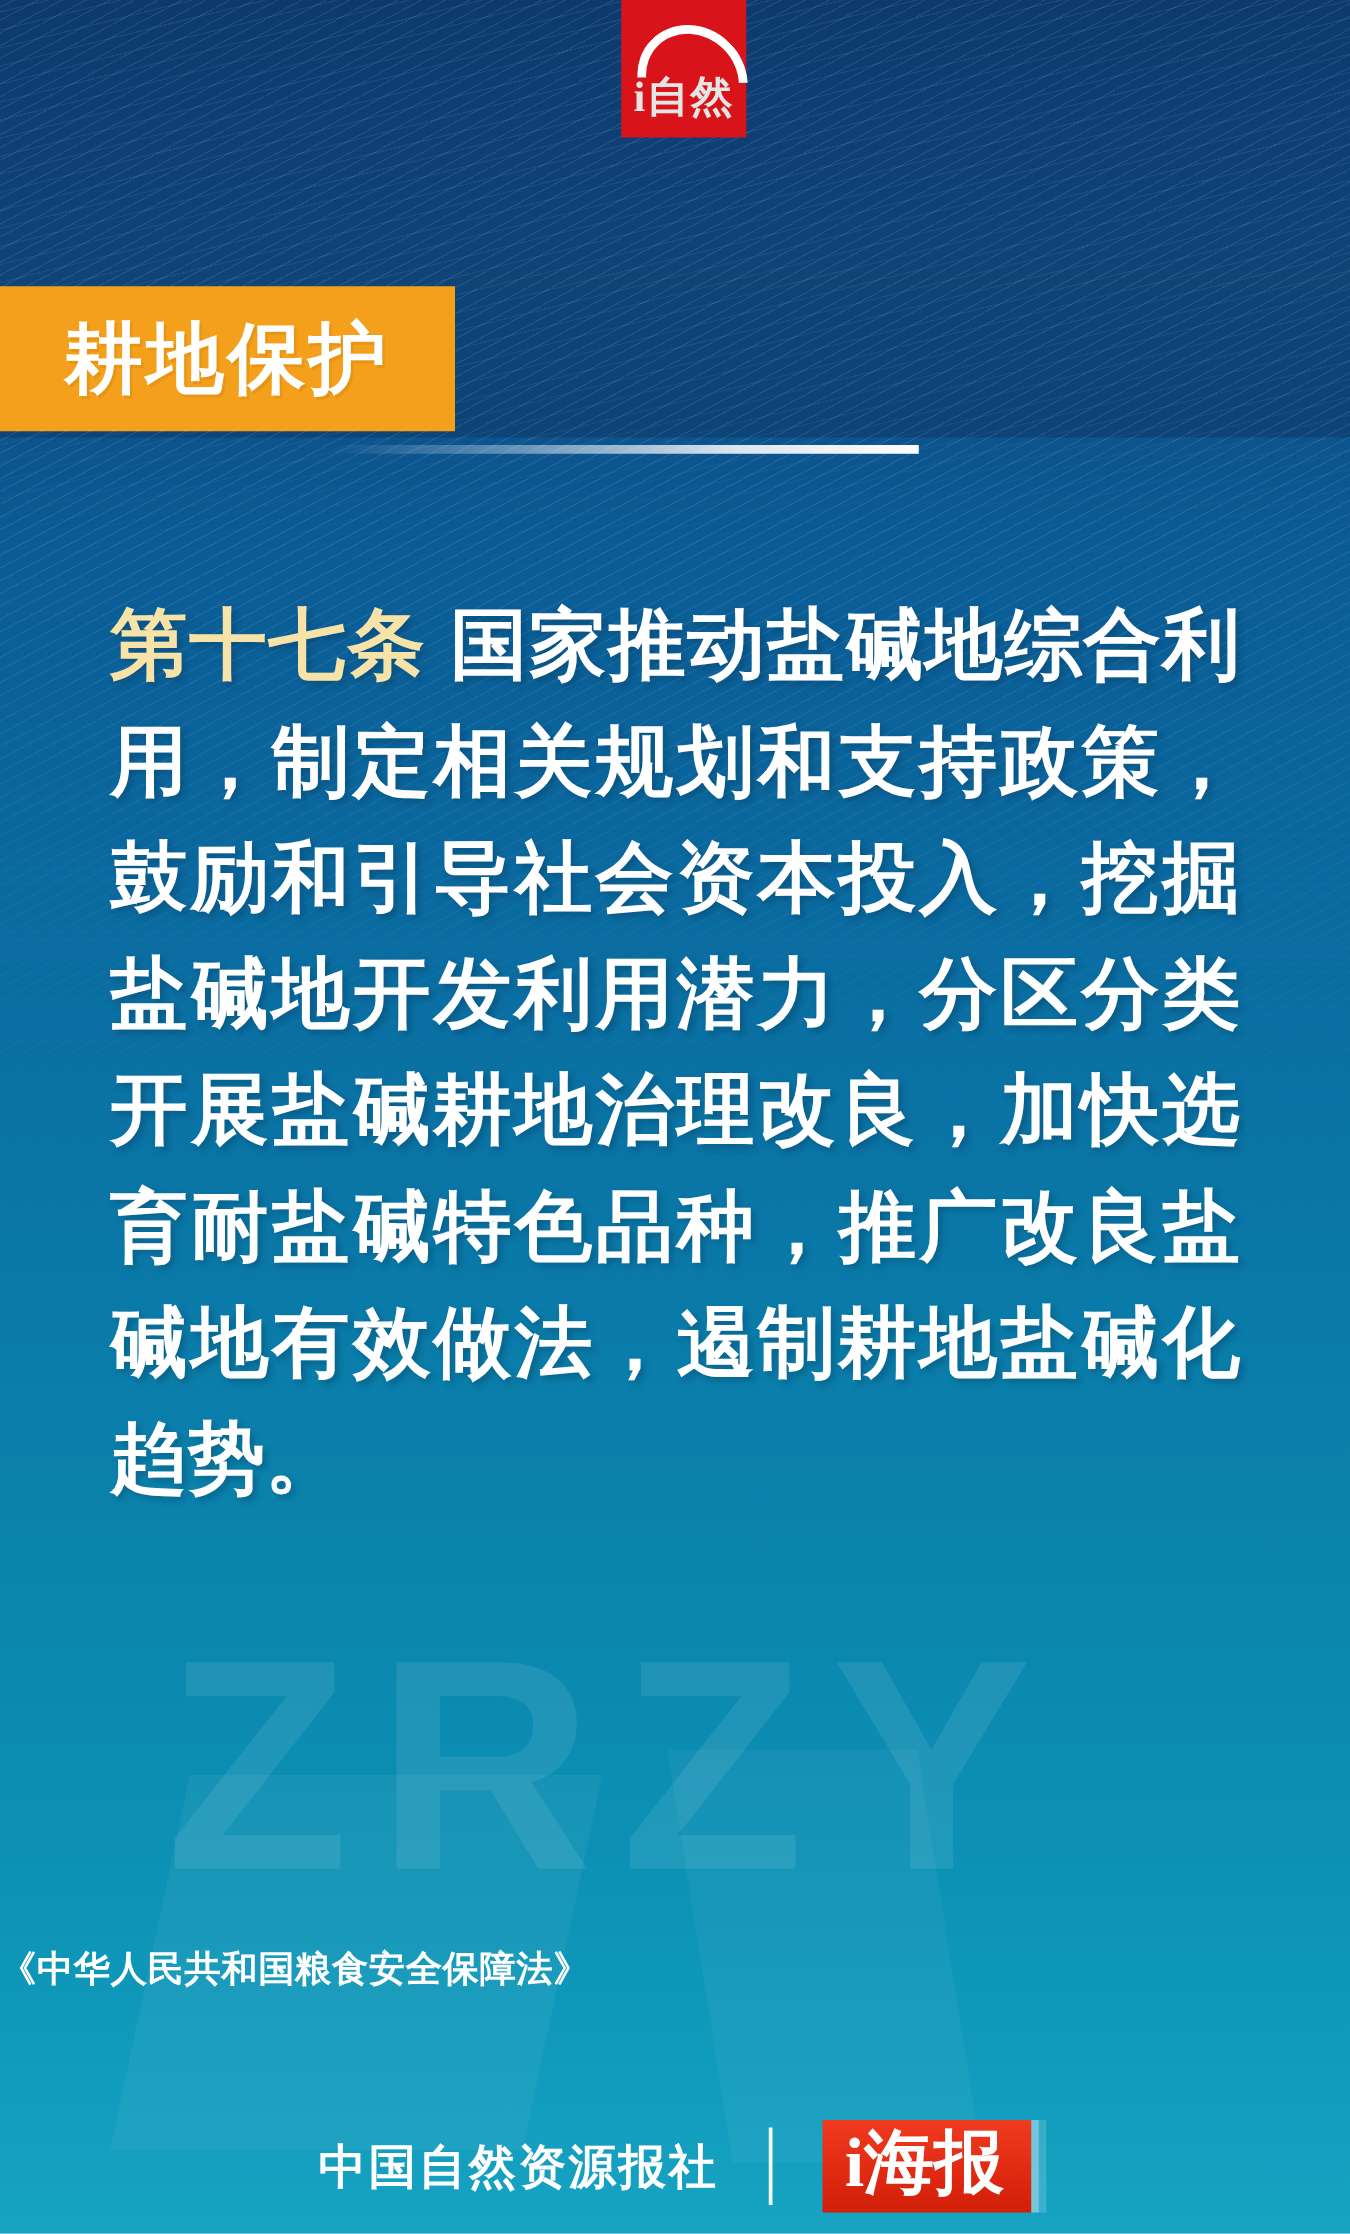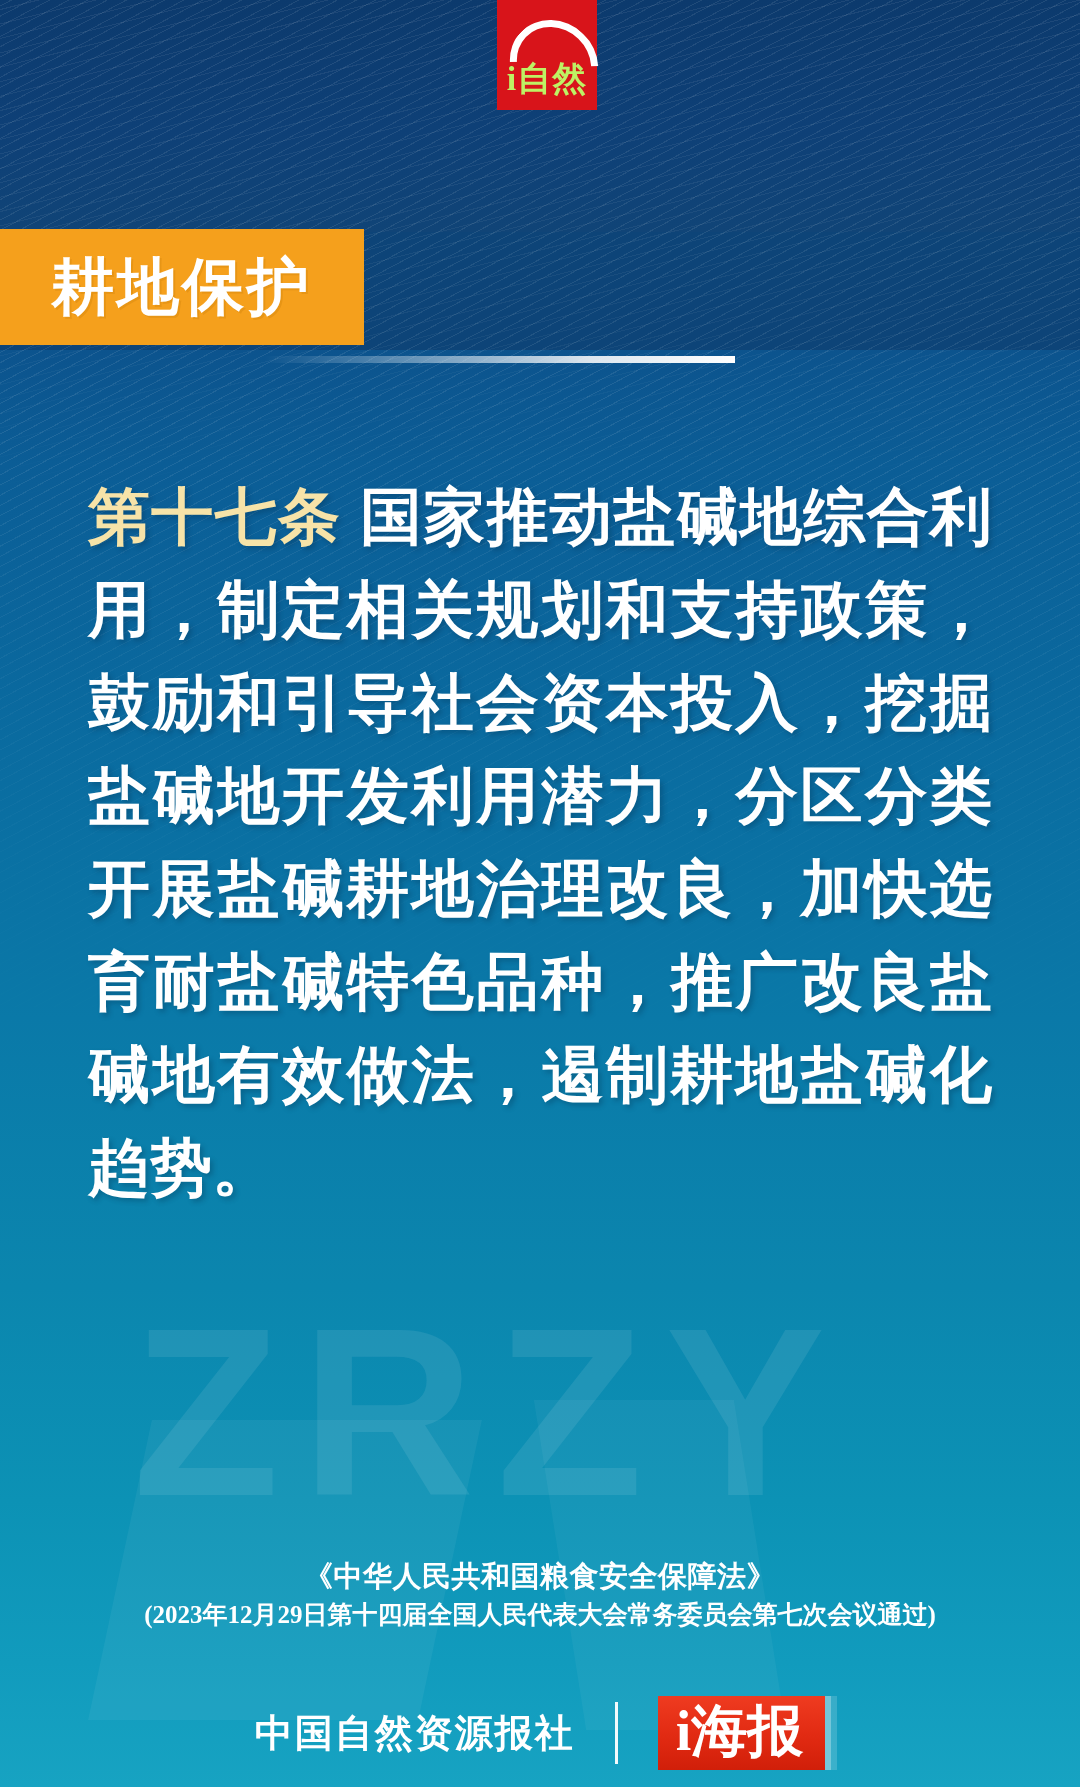--- a/index.html
+++ b/index.html
@@ -72,21 +72,21 @@
     box-shadow:0 0 0 0 rgba(0,0,0,0);
   }
   .logo-arc{
     position:absolute;left:11px;top:22px;width:78px;height:70px;
     border:7px solid #ffffff;border-radius:50%;
     border-bottom-color:transparent;border-right-color:transparent;
     transform:rotate(44deg);
   }
   .logo-text{
     position:relative;z-index:2;
-    color:#bef264;font-weight:700;font-size:34px;letter-spacing:1px;
+    color:#e5e5e5;font-weight:700;font-size:34px;letter-spacing:1px;
     line-height:1;padding-bottom:14px;
     font-family:"Liberation Serif","DejaVu Serif",serif;
     white-space:nowrap;
   }
 
   
   .banner{
     position:absolute;left:0;top:229px;height:116px;
     display:flex;align-items:stretch;
   }
@@ -136,21 +136,21 @@
     color:#ffffff;
     letter-spacing:0px;
     text-shadow:3px 3px 5px rgba(0,40,70,.28);
     text-align:justify;
   }
   .article .art-no{ color:#f7e3a8; }
 
   
   .source{
     position:absolute;left:0;top:1556px;width:1080px;
-    text-align:center;color:#ffffff;
+    text-align:left;color:#ffffff;
     font-family:"Liberation Serif","DejaVu Serif",serif;
     font-weight:700;
   }
   .source .law{ font-size:29px;line-height:40px;letter-spacing:.5px;}
   .source .meta{ font-size:25px;line-height:38px;letter-spacing:0px;}
 
   
   .footer{
     position:absolute;left:0;top:1690px;width:1080px;height:86px;
     display:flex;align-items:center;justify-content:center;gap:40px;
@@ -213,21 +213,20 @@
   <div class="banner-underline"></div>
 
   <div class="watermark">ZRZY</div>
 
   <div class="body-wrap">
     <p class="article"><span class="art-no">第十七条</span><span> 国家推动盐碱地综合利用，制定相关规划和支持政策，鼓励和引导社会资本投入，挖掘盐碱地开发利用潜力，分区分类开展盐碱耕地治理改良，加快选育耐盐碱特色品种，推广改良盐碱地有效做法，遏制耕地盐碱化趋势。</span></p>
   </div>
 
   <div class="source">
     <div class="law">《中华人民共和国粮食安全保障法》</div>
-    <div class="meta">(2023年12月29日第十四届全国人民代表大会常务委员会第七次会议通过)</div>
   </div>
 
   <div class="footer">
     <div class="footer-org">中国自然资源报社</div>
     <div class="footer-div"></div>
     <div class="footer-badge">
       <span>i海报</span>
     </div>
   </div>
 

